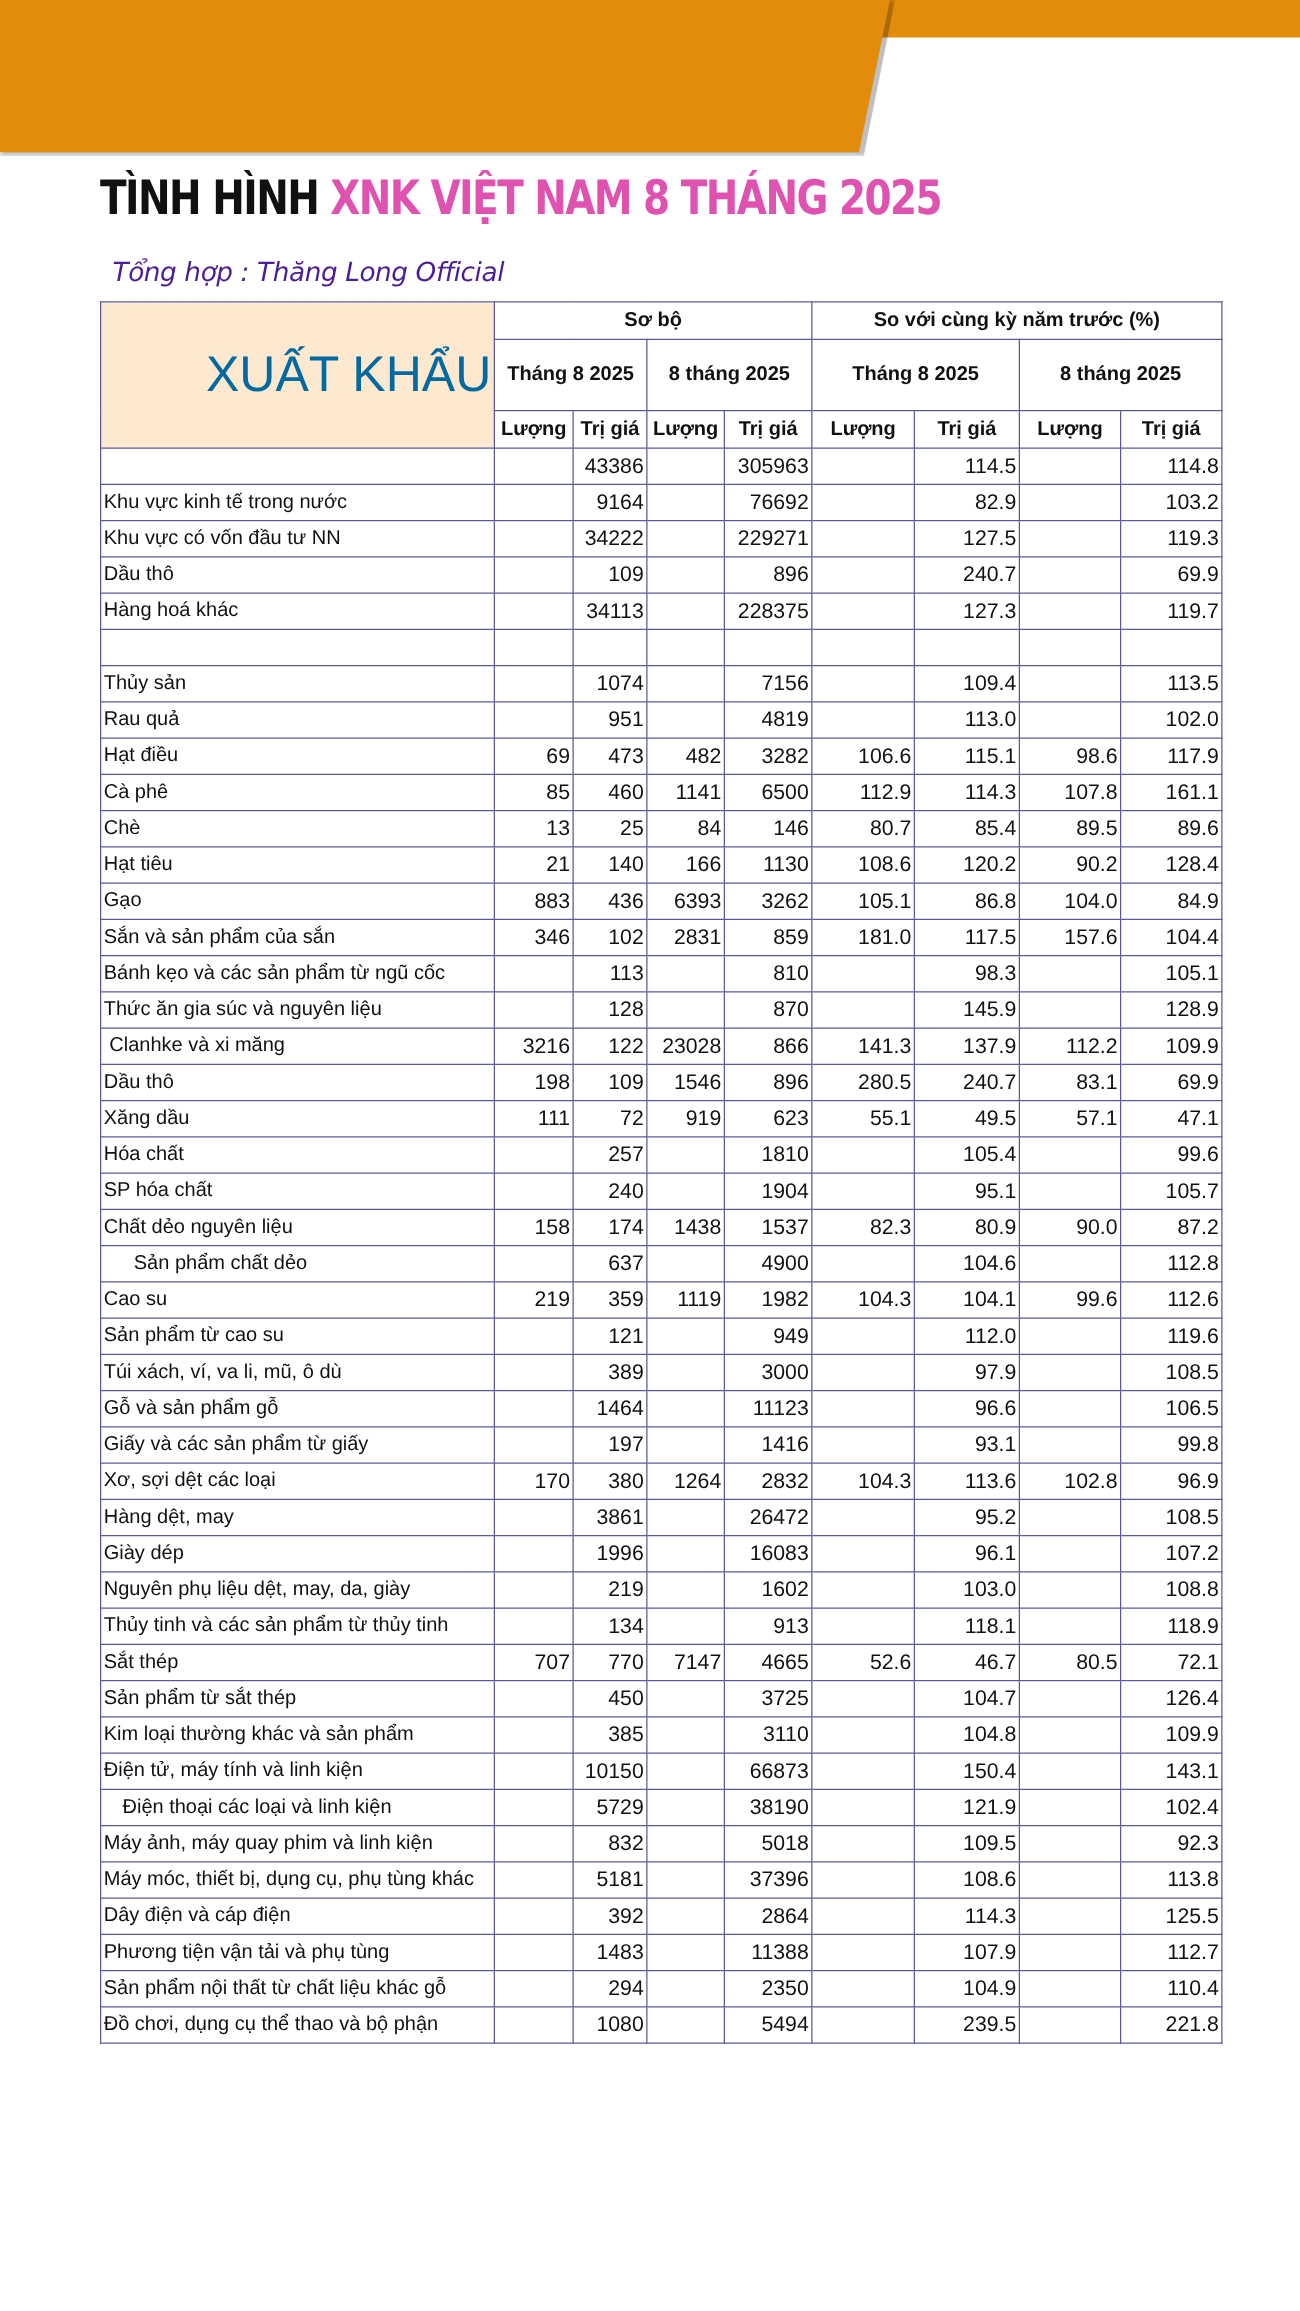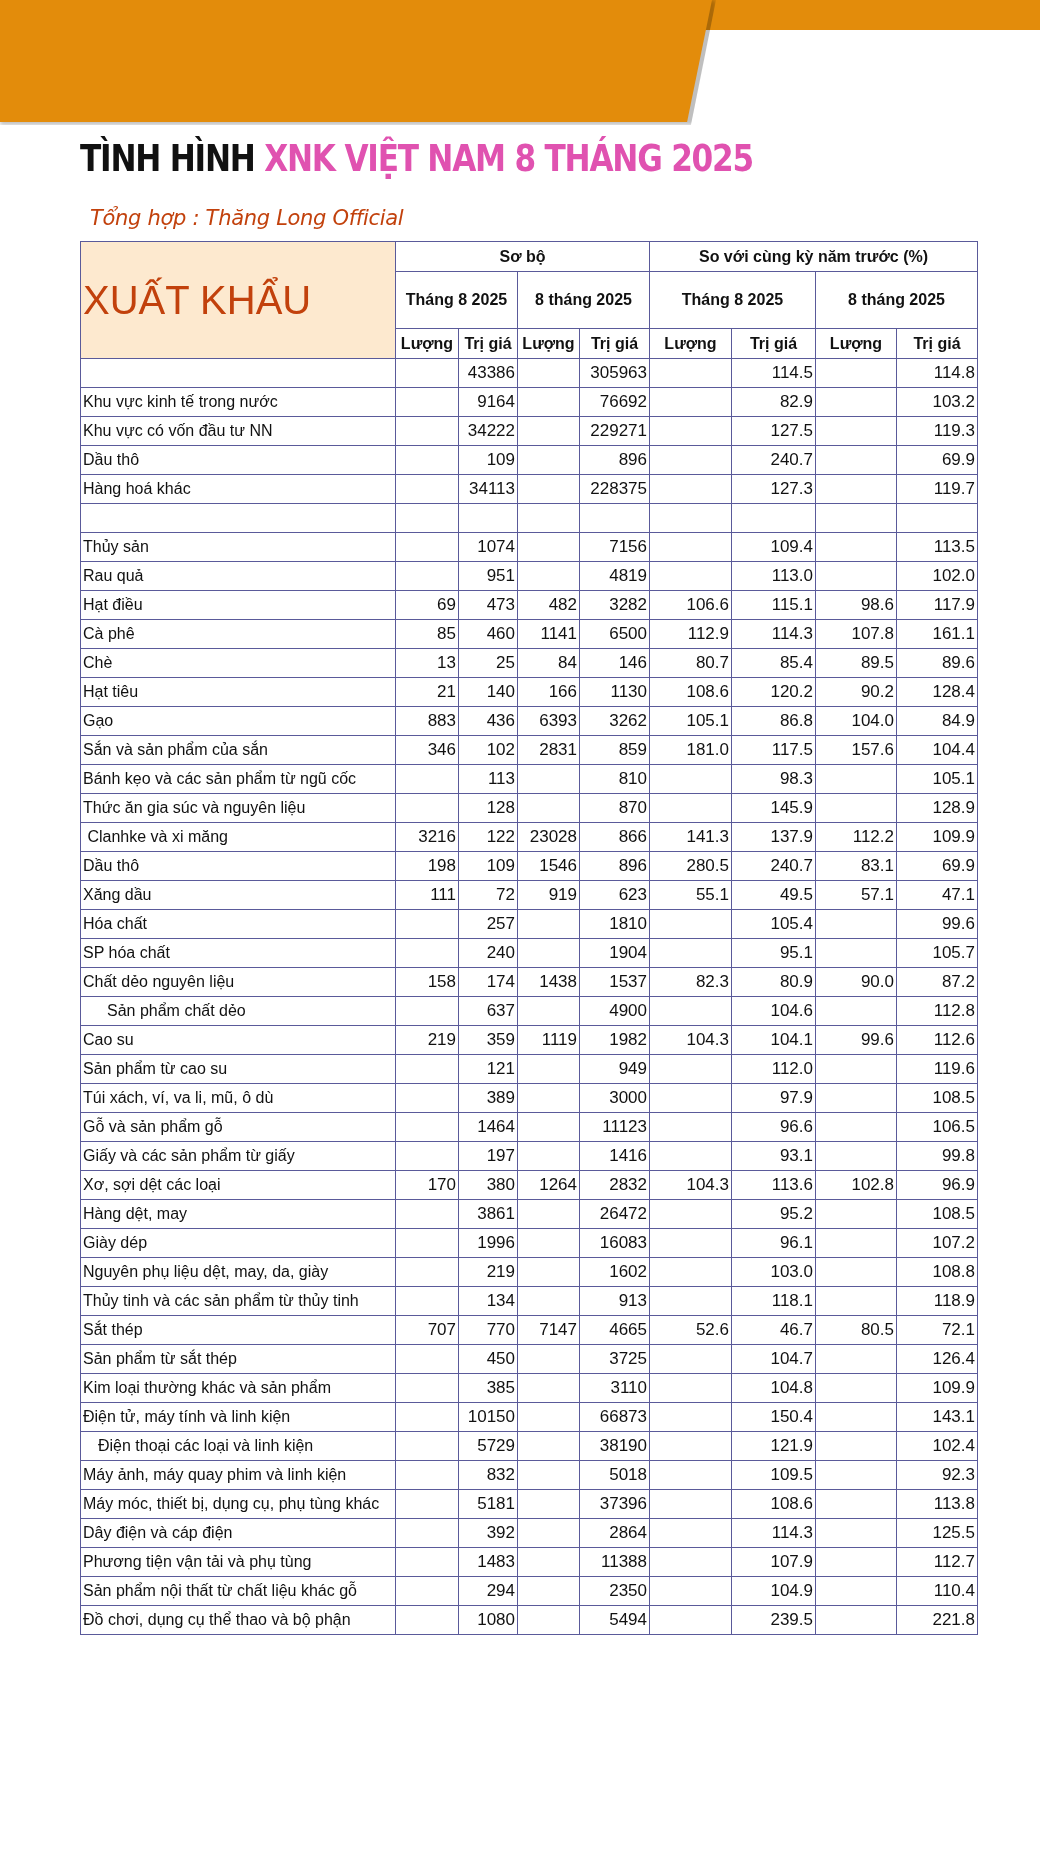--- a/index.html
+++ b/index.html
@@ -29,33 +29,33 @@
       position: absolute; left: 80px; top: 136px;
       font-family: "DejaVu Sans", sans-serif; font-weight: bold;
       font-size: 38px; letter-spacing: -1.5px; transform: scaleX(0.82);
       transform-origin: left top; white-space: nowrap;
     }
     .title .t-black { color: #111; }
     .title .t-pink { color: #e052b0; }
     .subtitle {
       position: absolute; left: 90px; top: 206px;
       font-family: "DejaVu Sans", sans-serif; font-style: oblique;
-      font-size: 21px; color: #c2410c; letter-spacing: -0.3px;
+      font-size: 21px; color: #4c1d95; letter-spacing: -0.3px;
     }
     table.data {
       position: absolute; left: 80px; top: 241px;
       border-collapse: collapse; table-layout: fixed;
       font-family: "Liberation Sans", sans-serif; font-size: 16px;
     }
     table.data td, table.data th {
       border: 1px solid #5a5a9a; padding: 0 2px; overflow: hidden; white-space: nowrap;
     }
     .corner {
-      background: #fde9cf; font-weight: normal; font-size: 40px; text-align: left;
-      font-family: "Liberation Sans", sans-serif; color: #c2410c;
+      background: #fde9cf; font-weight: normal; font-size: 40px; text-align: right;
+      font-family: "Liberation Sans", sans-serif; color: #0369a1;
     }
     .hdr { font-weight: bold; font-size: 16px; text-align: center; background: #fff; }
     .hdr-sm { font-weight: bold; font-size: 16px; text-align: center; }
     td.lbl { text-align: left; font-size: 16px; padding-left: 1px; }
     td.num { text-align: right; font-size: 17px; padding-right: 1px; }
     tr.drow { height: 29px; }
   </style>
 </head>
 <body>
 

